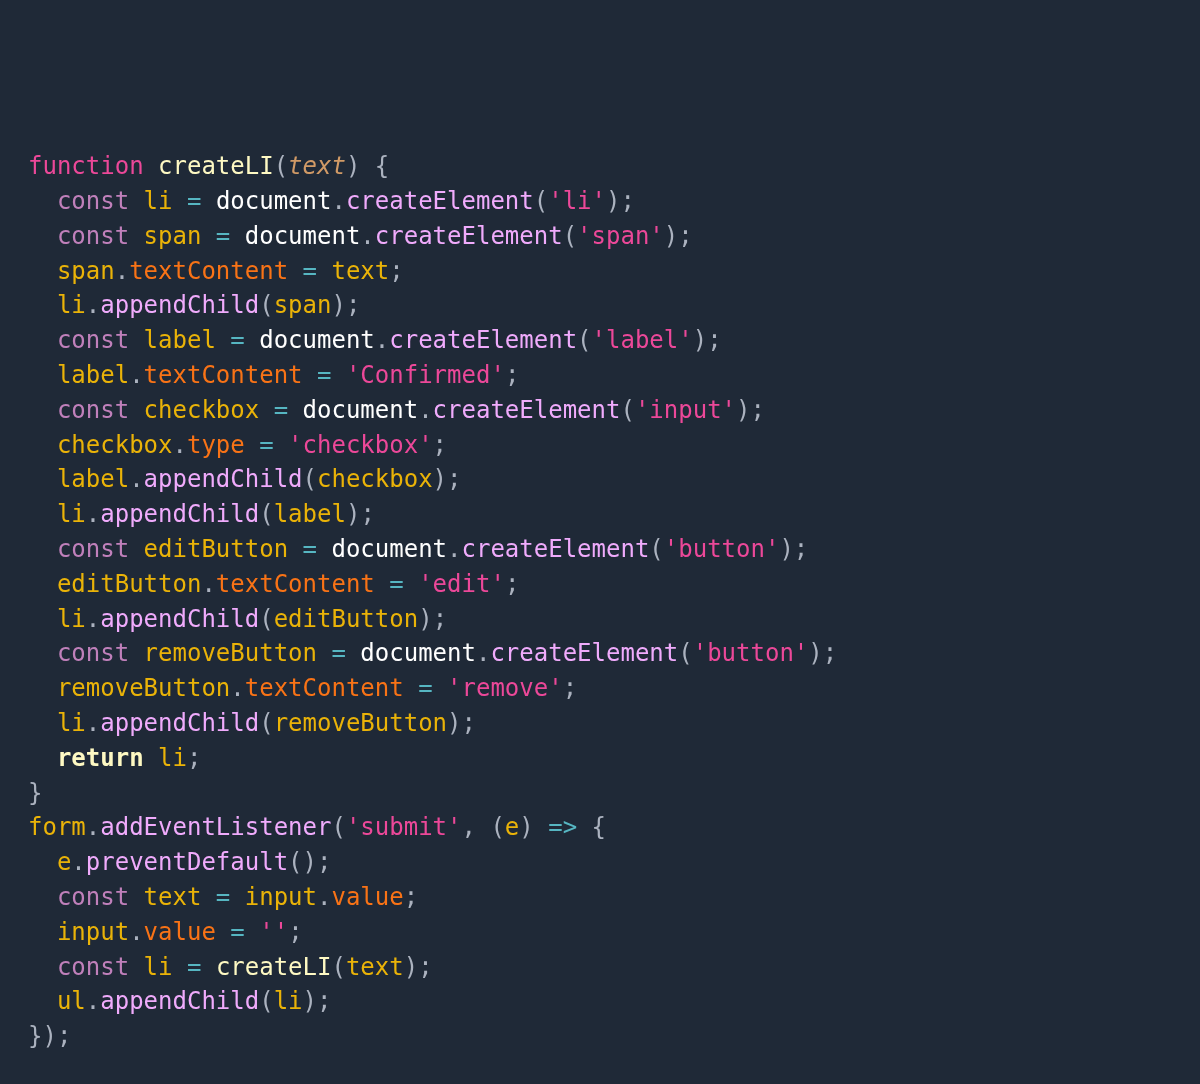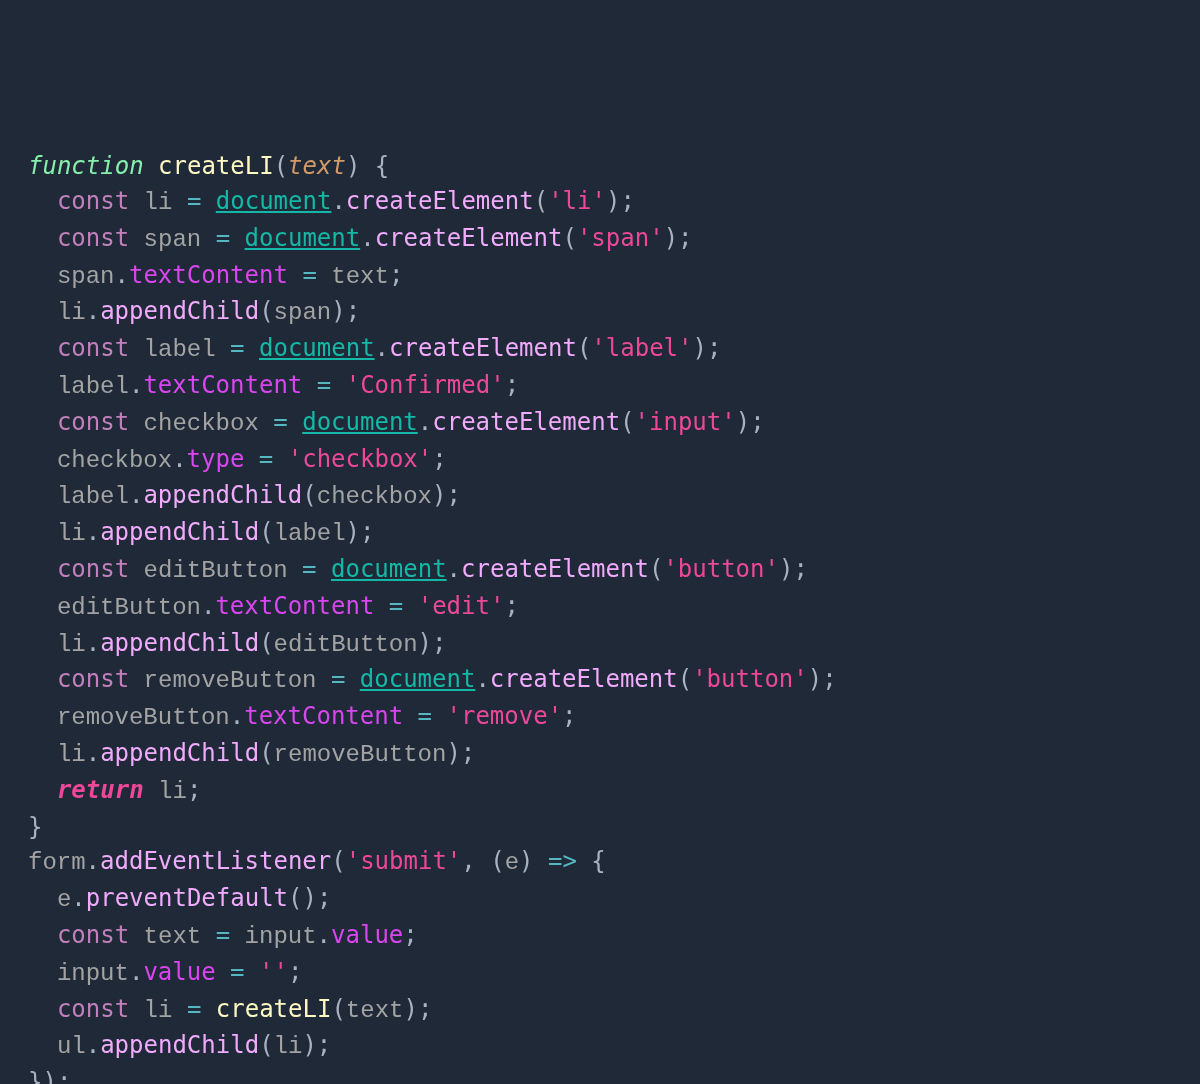--- a/index.html
+++ b/index.html
@@ -7,31 +7,31 @@
     background: #1f2937;
     font-family: 'Menlo', 'Monaco', 'Consolas', monospace;
     font-size: 24px;
     line-height: 1.45;
     padding: 10px 0 10px 28px;
     color: #abb2bf;
     white-space: pre;
     overflow-x: auto;
   }
   .line { display: block; }
-  .kw    { color: #86efac; font-style: italic; }       
+  .kw    { color: #ec4899; }       
   .fname { color: #fef9c3; }                            
   .fname2{ color: #f0abfc; }                            
   .param { color: #d19a66; font-style: italic; }        
-  .var   { color: #14b8a6; text-decoration: underline; }                            
-  .ident { color: #a3a3a3; font-family: Liberation Mono, monospace; }                            
-  .prop  { color: #d946ef; }                            
+  .var   { color: #ffffff; }                            
+  .ident { color: #eab308; }                            
+  .prop  { color: #f97316; }                            
   .str   { color: #ec4899; }                            
   .pun   { color: #abb2bf; }                            
   .op    { color: #56b6c2; }                            
-  .ret   { color: #ec4899; font-weight: bold; font-style: italic; }
+  .ret   { color: #fef9c3; font-weight: bold; }
   .decl  { color: #c080bb; }
 </style>
 </head>
 <body>
 
 
 
 <div id="code-block"><span class="line"><span class="kw">function</span> <span class="fname">createLI</span><span class="pun">(</span><span class="param">text</span><span class="pun">)</span> <span class="pun">{</span></span><span class="line">  <span class="decl">const</span> <span class="ident">li</span> <span class="op">=</span> <span class="var">document</span><span class="pun">.</span><span class="fname2">createElement</span><span class="pun">(</span><span class="str">'li'</span><span class="pun">)</span><span class="pun">;</span></span><span class="line">  <span class="decl">const</span> <span class="ident">span</span> <span class="op">=</span> <span class="var">document</span><span class="pun">.</span><span class="fname2">createElement</span><span class="pun">(</span><span class="str">'span'</span><span class="pun">)</span><span class="pun">;</span></span><span class="line">  <span class="ident">span</span><span class="pun">.</span><span class="prop">textContent</span> <span class="op">=</span> <span class="ident">text</span><span class="pun">;</span></span><span class="line">  <span class="ident">li</span><span class="pun">.</span><span class="fname2">appendChild</span><span class="pun">(</span><span class="ident">span</span><span class="pun">)</span><span class="pun">;</span></span><span class="line">  <span class="decl">const</span> <span class="ident">label</span> <span class="op">=</span> <span class="var">document</span><span class="pun">.</span><span class="fname2">createElement</span><span class="pun">(</span><span class="str">'label'</span><span class="pun">)</span><span class="pun">;</span></span><span class="line">  <span class="ident">label</span><span class="pun">.</span><span class="prop">textContent</span> <span class="op">=</span> <span class="str">'Confirmed'</span><span class="pun">;</span></span><span class="line">  <span class="decl">const</span> <span class="ident">checkbox</span> <span class="op">=</span> <span class="var">document</span><span class="pun">.</span><span class="fname2">createElement</span><span class="pun">(</span><span class="str">'input'</span><span class="pun">)</span><span class="pun">;</span></span><span class="line">  <span class="ident">checkbox</span><span class="pun">.</span><span class="prop">type</span> <span class="op">=</span> <span class="str">'checkbox'</span><span class="pun">;</span></span><span class="line">  <span class="ident">label</span><span class="pun">.</span><span class="fname2">appendChild</span><span class="pun">(</span><span class="ident">checkbox</span><span class="pun">)</span><span class="pun">;</span></span><span class="line">  <span class="ident">li</span><span class="pun">.</span><span class="fname2">appendChild</span><span class="pun">(</span><span class="ident">label</span><span class="pun">)</span><span class="pun">;</span></span><span class="line">  <span class="decl">const</span> <span class="ident">editButton</span> <span class="op">=</span> <span class="var">document</span><span class="pun">.</span><span class="fname2">createElement</span><span class="pun">(</span><span class="str">'button'</span><span class="pun">)</span><span class="pun">;</span></span><span class="line">  <span class="ident">editButton</span><span class="pun">.</span><span class="prop">textContent</span> <span class="op">=</span> <span class="str">'edit'</span><span class="pun">;</span></span><span class="line">  <span class="ident">li</span><span class="pun">.</span><span class="fname2">appendChild</span><span class="pun">(</span><span class="ident">editButton</span><span class="pun">)</span><span class="pun">;</span></span><span class="line">  <span class="decl">const</span> <span class="ident">removeButton</span> <span class="op">=</span> <span class="var">document</span><span class="pun">.</span><span class="fname2">createElement</span><span class="pun">(</span><span class="str">'button'</span><span class="pun">)</span><span class="pun">;</span></span><span class="line">  <span class="ident">removeButton</span><span class="pun">.</span><span class="prop">textContent</span> <span class="op">=</span> <span class="str">'remove'</span><span class="pun">;</span></span><span class="line">  <span class="ident">li</span><span class="pun">.</span><span class="fname2">appendChild</span><span class="pun">(</span><span class="ident">removeButton</span><span class="pun">)</span><span class="pun">;</span></span><span class="line">  <span class="ret">return</span> <span class="ident">li</span><span class="pun">;</span></span><span class="line"><span class="pun">}</span></span><span class="line"></span><span class="line"><span class="ident">form</span><span class="pun">.</span><span class="fname2">addEventListener</span><span class="pun">(</span><span class="str">'submit'</span><span class="pun">,</span> <span class="pun">(</span><span class="ident">e</span><span class="pun">)</span> <span class="op">=&gt;</span> <span class="pun">{</span></span><span class="line">  <span class="ident">e</span><span class="pun">.</span><span class="fname2">preventDefault</span><span class="pun">(</span><span class="pun">)</span><span class="pun">;</span></span><span class="line">  <span class="decl">const</span> <span class="ident">text</span> <span class="op">=</span> <span class="ident">input</span><span class="pun">.</span><span class="prop">value</span><span class="pun">;</span></span><span class="line">  <span class="ident">input</span><span class="pun">.</span><span class="prop">value</span> <span class="op">=</span> <span class="str">''</span><span class="pun">;</span></span><span class="line">  <span class="decl">const</span> <span class="ident">li</span> <span class="op">=</span> <span class="fname">createLI</span><span class="pun">(</span><span class="ident">text</span><span class="pun">)</span><span class="pun">;</span></span><span class="line">  <span class="ident">ul</span><span class="pun">.</span><span class="fname2">appendChild</span><span class="pun">(</span><span class="ident">li</span><span class="pun">)</span><span class="pun">;</span></span><span class="line"><span class="pun">}</span><span class="pun">)</span><span class="pun">;</span></span></div>
 
 

